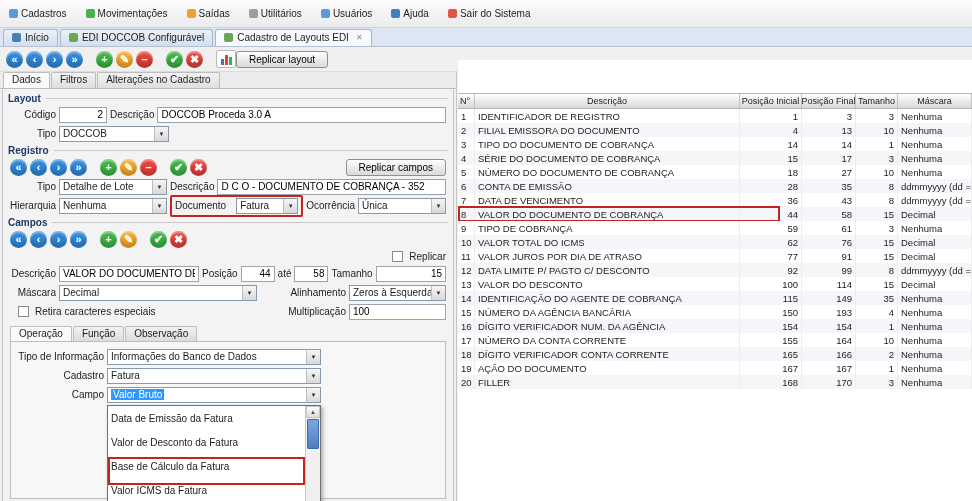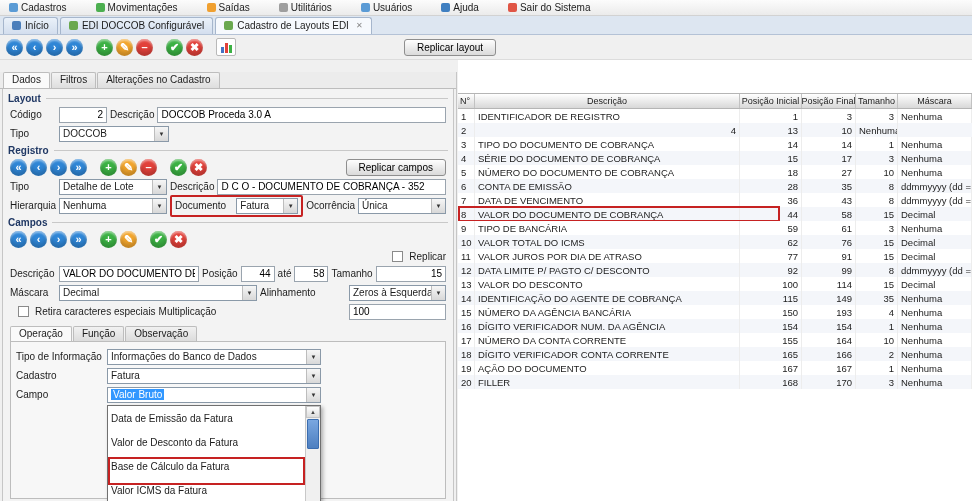--- a/index.html
+++ b/index.html
@@ -1,60 +1,60 @@
 <!DOCTYPE html>
 <html><head>
 <meta charset="utf-8">
 <style>
   *{box-sizing:border-box;margin:0;padding:0}
   html,body{width:972px;height:501px;overflow:hidden}
   body{font-family:"Liberation Sans",sans-serif;font-size:10px;color:#1c1c1c;background:#eceff2}
   .app{position:relative;width:972px;height:501px;background:#f0f0f0}
 
   
-  .menubar{height:16px;background:linear-gradient(#fcfcfc,#ebebeb);border-bottom:1px solid #d2d2d2;display:flex;align-items:center;padding:0 3px;gap:17px}
+  .menubar{height:28px;background:linear-gradient(#fcfcfc,#ebebeb);border-bottom:1px solid #d2d2d2;display:flex;align-items:center;padding:0 3px;gap:7px}
   .menu-item{display:flex;align-items:center;gap:3px;padding:1px 6px;cursor:default;white-space:nowrap}
   .menu-ico{width:9px;height:9px;border-radius:2px;flex:0 0 auto}
 
   
   .tabbar{height:19px;background:#dde6f1;display:flex;align-items:flex-end;padding:2px 3px 0;gap:2px;border-bottom:1px solid #b4c2d6}
   .tab{display:flex;align-items:center;gap:4px;padding:1px 8px 2px;height:17px;background:linear-gradient(#eaf1f9,#d3deee);border:1px solid #a6b6cc;border-bottom:none;border-radius:3px 3px 0 0;white-space:nowrap}
   .tab.active{background:#f6f9fd}
   .tab-ico{width:9px;height:9px;border-radius:2px}
   .tab-close{font-size:8px;color:#888;margin-left:3px;line-height:1}
 
   
   .toolbar{height:25px;display:flex;align-items:center;padding:0 6px;background:#f0f0f0;border-bottom:1px solid #dcdcdc}
   .btnrow{display:flex;align-items:center;gap:3px}
   .cbtn{width:17px;height:17px;border-radius:50%;display:inline-flex;align-items:center;justify-content:center;color:#fff;font-weight:bold;font-size:11px;line-height:1;box-shadow:inset 0 -4px 4px rgba(0,0,0,.20),inset 0 2px 2px rgba(255,255,255,.45);cursor:default}
   .cbtn.blue{background:#2f86d6}.cbtn.green{background:#3bb143}.cbtn.orange{background:#f2a52c}.cbtn.red{background:#e2413a}
   .sep{width:7px;display:inline-block}
   .chartbtn{width:20px;height:18px;background:#fff;border:1px solid #b9b9b9;border-radius:2px;display:inline-flex;align-items:flex-end;justify-content:center;gap:1px;padding:2px 3px}
   .chartbtn i{display:block;width:3px}
   .chartbtn .b1{height:6px;background:#4472c4}.chartbtn .b2{height:10px;background:#e2413a}.chartbtn .b3{height:8px;background:#3bb143}
   .winbtn{font-family:inherit;font-size:10px;padding:2px 12px;border:1px solid #8e8e8e;border-radius:3px;background:linear-gradient(#fefefe,#dadada);cursor:default}
-  .replicar-main{margin-left:168px}
+  .replicar-main{}
 
   
   .content{position:absolute;top:60px;left:0;right:0;bottom:0}
   .left-panel{position:absolute;left:0;top:12px;width:457px;height:100%;background:#f0f0f0;border-right:1px solid #c6c6c6}
   .right-panel{position:absolute;left:458px;top:0;right:0;bottom:0;background:#fff}
 
   
   .sec-tabs{display:flex;align-items:flex-end;height:17px;padding-left:3px;gap:1px;border-bottom:1px solid #bdbdbd;background:#ececec}
   .sec-tab{padding:1px 8px 2px;height:16px;border:1px solid #bdbdbd;border-bottom:none;border-radius:2px 2px 0 0;background:linear-gradient(#f3f3f3,#dedede);white-space:nowrap}
   .sec-tab.active{background:#fafafa}
   .form-area{margin:0 2px;height:calc(100% - 17px);border:1px solid #c6c6c6;border-top:none;background:#f3f3f3;padding:1px 2px;overflow:hidden;position:relative}
 
   .group-header{display:flex;align-items:center;gap:5px;margin:3px 3px 1px;font-weight:bold;color:#203864}
   .group-header::after{content:"";flex:1;height:1px;background:#c8c8c8}
   .form-row{display:flex;align-items:center;gap:3px;margin:2px 5px;height:17px}
   .toolbar-row{display:flex;justify-content:space-between;align-items:center;margin:2px 5px;height:18px}
   .row-right{justify-content:flex-end;height:13px}
-  .lbl{white-space:nowrap}
+  .lbl{text-align:right;white-space:nowrap}
   .w46{width:46px;flex:0 0 46px}
   .w88{width:88px;flex:0 0 88px}
   .tin{font-family:inherit;font-size:10px;height:16px;border:1px solid #9aa4ae;background:#fff;padding:0 3px;min-width:0}
   .tin.num{text-align:right}
   .combo{display:inline-flex;align-items:stretch;height:16px;border:1px solid #8a99a8;background:#fff;min-width:0}
   .combo .val{flex:1;display:flex;align-items:center;padding:0 3px;white-space:nowrap;overflow:hidden;min-width:0}
   .combo .arrow{width:14px;flex:0 0 14px;display:flex;align-items:center;justify-content:center;font-size:6px;color:#333;background:linear-gradient(#f6f6f6,#d8d8d8);border-left:1px solid #bdbdbd}
   .combo.open .val span{background:#3197ff;color:#fff;padding:0 2px}
   .checkbox{width:11px;height:11px;border:1px solid #8a8a8a;background:#fff;display:inline-block;flex:0 0 auto}
   .cb-label{margin-left:3px;white-space:nowrap}
@@ -374,20 +374,21 @@
             <div class="grow">
               <div class="gc c0">1</div>
               <div class="gc c1">IDENTIFICADOR DE REGISTRO</div>
               <div class="gc c2">1</div>
               <div class="gc c3">3</div>
               <div class="gc c4">3</div>
               <div class="gc c5">Nenhuma</div>
             </div>
             <div class="grow alt">
               <div class="gc c0">2</div>
+              <div class="gc c1">FILIAL EMISSORA DO DOCUMENTO</div>
               <div class="gc c2">4</div>
               <div class="gc c3">13</div>
               <div class="gc c4">10</div>
               <div class="gc c5">Nenhuma</div>
             </div>
             <div class="grow">
               <div class="gc c0">3</div>
               <div class="gc c1">TIPO DO DOCUMENTO DE COBRANÇA</div>
               <div class="gc c2">14</div>
               <div class="gc c3">14</div>
@@ -430,21 +431,21 @@
               <div class="gc c0">8</div>
               <div class="gc c1">VALOR DO DOCUMENTO DE COBRANÇA</div>
               <div class="gc c2">44</div>
               <div class="gc c3">58</div>
               <div class="gc c4">15</div>
               <div class="gc c5">Decimal</div>
               <div class="row-red-box"></div>
             </div>
             <div class="grow">
               <div class="gc c0">9</div>
-              <div class="gc c1">TIPO DE BANCÁRIA</div>
+              <div class="gc c1">TIPO DE COBRANÇA</div>
               <div class="gc c2">59</div>
               <div class="gc c3">61</div>
               <div class="gc c4">3</div>
               <div class="gc c5">Nenhuma</div>
             </div>
             <div class="grow alt">
               <div class="gc c0">10</div>
               <div class="gc c1">VALOR TOTAL DO ICMS</div>
               <div class="gc c2">62</div>
               <div class="gc c3">76</div>

